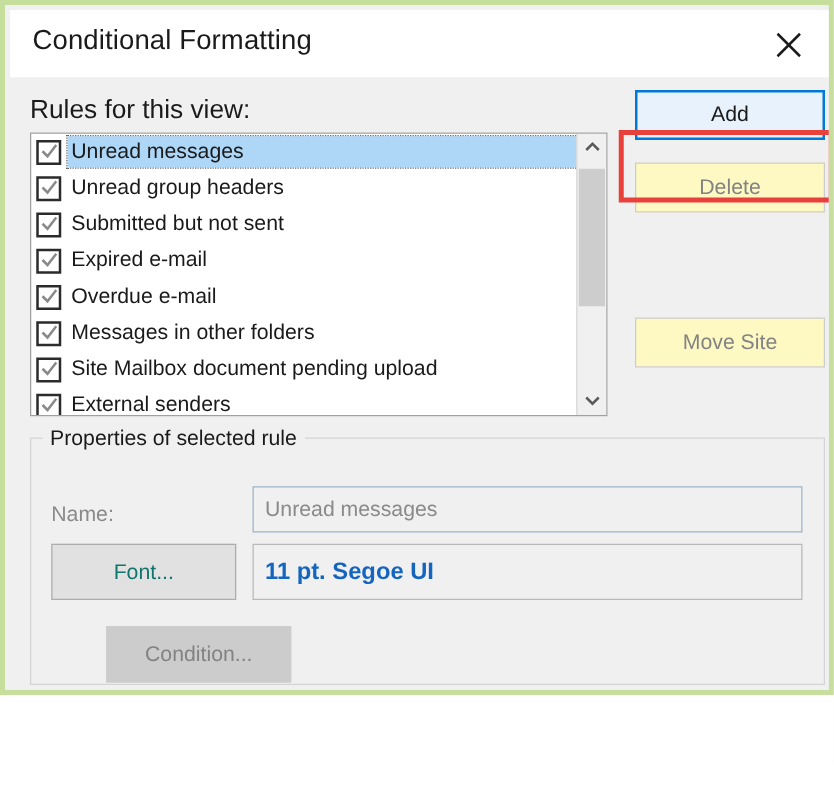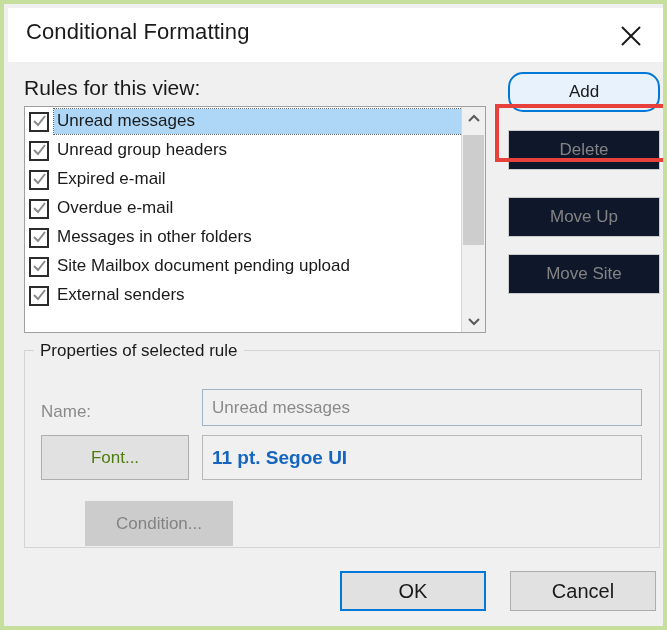--- a/index.html
+++ b/index.html
@@ -12,21 +12,21 @@
     background: #ffffff;
     font-family: "Liberation Sans", sans-serif;
     overflow: hidden;
   }
 
   
   #dialog-window {
     position: absolute;
     left: 0; top: 0;
     width: 667px;
-    height: 630px;
+    height: 556px;
     box-sizing: border-box;
     border: 4px solid #c6df9c;
     background: #f0f0f0;
     overflow: hidden;
   }
 
   
   #title-bar {
     position: absolute;
     left: 4px; top: 4px;
@@ -184,26 +184,26 @@
     box-sizing: border-box;
     padding: 0;
   }
   .btn-enabled-default {
     background: #e8f2fc;
     border: 2px solid #0078d7;
     color: #1a1a1a;
     cursor: pointer;
   }
   .btn-disabled {
-    background: #0f172a;
+    background: #fef9c3;
     border: 1px solid #cccccc;
     color: #838383;
     cursor: default;
   }
-  #add-button { top: 10px; border-radius: 15px; }
+  #add-button { top: 10px; }
   #delete-button { top: 68px; }
   #move-up-button { top: 135px; }
   #move-down-button { top: 192px; }
 
   
   #add-highlight-box {
     position: absolute;
     left: 487px;
     top: 42px;
     width: 172px;
@@ -262,21 +262,21 @@
   #font-button {
     position: absolute;
     left: 33px;
     top: 373px;
     width: 148px;
     height: 45px;
     background: #e1e1e1;
     border: 1px solid #adadad;
     box-sizing: border-box;
     font-size: 17px;
-    color: #4d7c0f;
+    color: #0f766e;
     display: flex;
     align-items: center;
     justify-content: center;
     cursor: pointer;
     font-family: "Liberation Sans", sans-serif;
   }
   #font-display {
     position: absolute;
     left: 194px;
     top: 373px;
@@ -378,20 +378,28 @@
 
         <div class="rule-row">
           <span class="rule-check">
             <svg width="15" height="15" viewBox="0 0 15 15">
               <polyline points="2,7 6,11 13,2" fill="none" stroke="#8a8a8a" stroke-width="2"></polyline>
             </svg>
           </span>
           <span class="rule-label">Unread group headers</span>
         </div>
 
+        <div class="rule-row">
+          <span class="rule-check">
+            <svg width="15" height="15" viewBox="0 0 15 15">
+              <polyline points="2,7 6,11 13,2" fill="none" stroke="#8a8a8a" stroke-width="2"></polyline>
+            </svg>
+          </span>
+          <span class="rule-label">Submitted but not sent</span>
+        </div>
 
         <div class="rule-row">
           <span class="rule-check">
             <svg width="15" height="15" viewBox="0 0 15 15">
               <polyline points="2,7 6,11 13,2" fill="none" stroke="#8a8a8a" stroke-width="2"></polyline>
             </svg>
           </span>
           <span class="rule-label">Expired e-mail</span>
         </div>
 
@@ -447,21 +455,20 @@
             <svg width="14" height="10" viewBox="0 0 14 10">
               <polyline points="2,3 7,8 12,3" fill="none" stroke="#5a5a5a" stroke-width="2"></polyline>
             </svg>
           </span>
         </div>
       </div>
     </div>
 
     <button id="add-button" class="side-btn btn-enabled-default">Add</button>
     <button id="delete-button" class="side-btn btn-disabled">Delete</button>
-    <button id="move-up-button" class="side-btn btn-disabled">Move Up</button>
     <button id="move-down-button" class="side-btn btn-disabled">Move Site</button>
 
     <div id="add-highlight-box"></div>
 
     <div id="properties-group"></div>
     <div id="properties-legend">Properties of selected rule</div>
 
     <div id="name-label">Name:</div>
     <div id="name-field">Unread messages</div>
 

